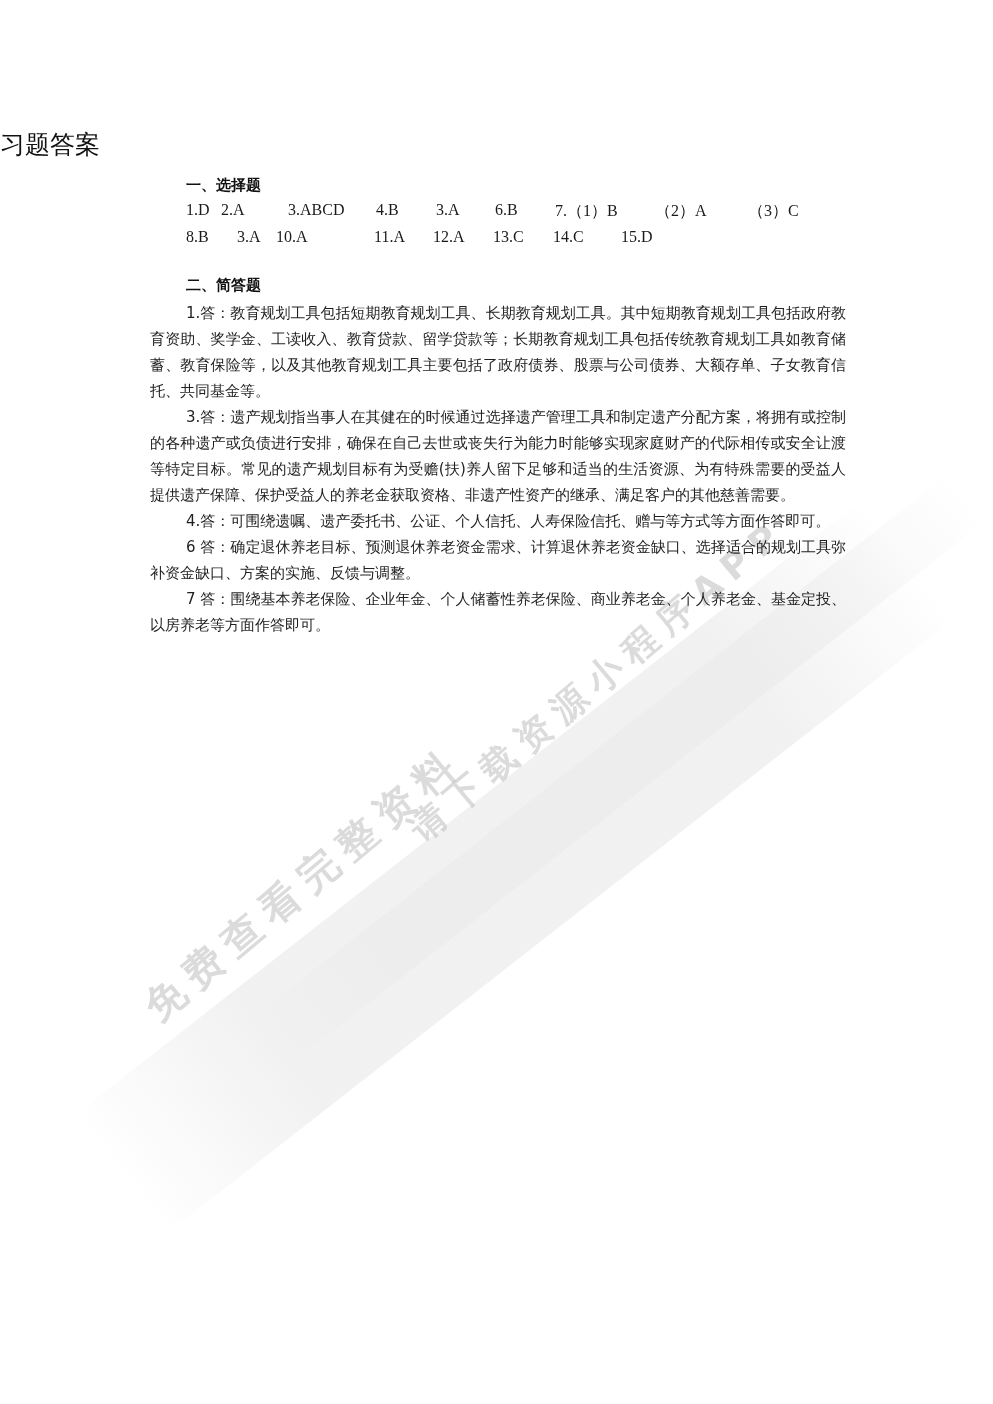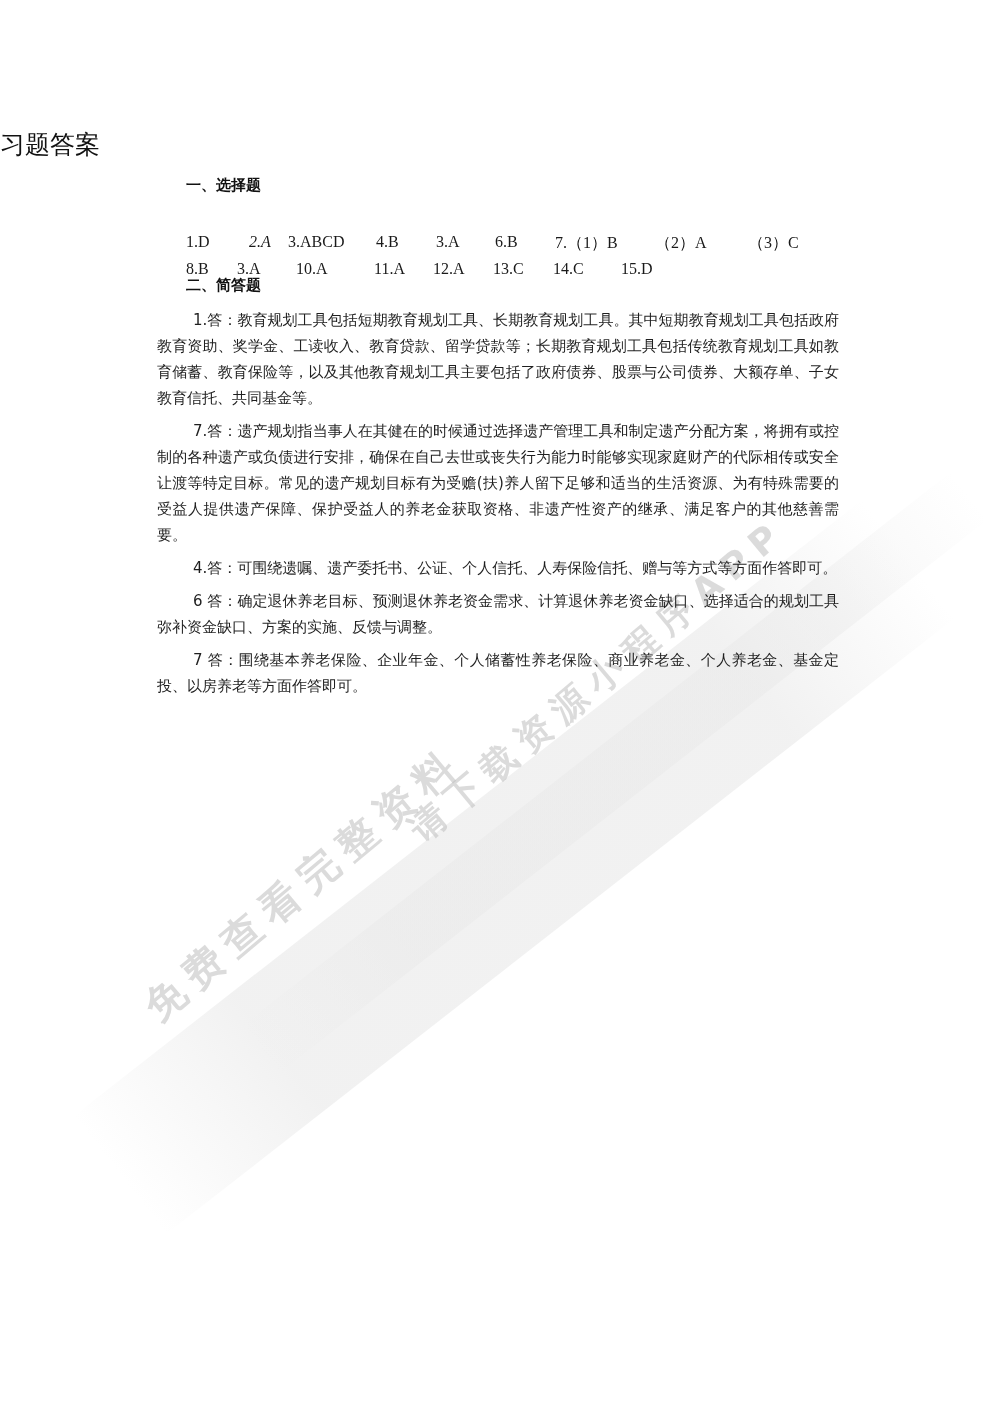--- a/index.html
+++ b/index.html
@@ -7,67 +7,67 @@
          font-family: "DejaVu Serif", "Liberation Serif", serif; color: #1a1a1a; }
   .page { position: absolute; left: 0; top: 0; width: 993px; height: 1404px; }
   .watermark-layer { position: absolute; left: 0; top: 0; width: 993px; height: 1404px; pointer-events: none; }
   .wm-band { position: absolute; background: linear-gradient(90deg, rgba(235,235,235,0) 0%, rgba(230,230,230,0.55) 20%, rgba(230,230,230,0.55) 80%, rgba(235,235,235,0) 100%);
              transform-origin: left center; }
   .wm-text { position: absolute; font-family: "DejaVu Sans", sans-serif; font-weight: bold; color: rgba(190,190,190,0.55);
              transform-origin: left center; white-space: nowrap; letter-spacing: 10px; }
   .title { position: absolute; top: 128px; left: 0; width: 993px; text-align: left;
            font-family: "DejaVu Sans", sans-serif; font-size: 25px; color: #111; }
   .section-heading { position: absolute; left: 186px; font-family: "DejaVu Sans", sans-serif; font-weight: bold; font-size: 15px; color: #111; }
-  .choice-row { position: absolute; left: 0; width: 993px; height: 24px; font-family: "Liberation Serif", serif; font-size: 16px; margin-top: 32px; }
+  .choice-row { position: absolute; left: 0; width: 993px; height: 24px; font-family: "Liberation Serif", serif; font-size: 16px; }
   .choice { position: absolute; white-space: nowrap; }
   .answers { position: absolute; left: 150px; top: 300px; width: 696px; font-family: "DejaVu Sans", sans-serif; font-size: 15px; line-height: 26px; text-align: justify; color: #1f1f1f; }
-  .answer { margin: 7px; text-indent: 36px; }
+  .answer { margin: 0; text-indent: 36px; }
 </style>
 </head>
 <body>
 
 <div class="page">
 
   <div class="watermark-layer">
     <div class="wm-band" style="left:120px; top:1100px; width:1000px; height:150px; transform: rotate(-38deg);"></div>
     <div class="wm-band" style="left:260px; top:1020px; width:900px; height:60px; transform: rotate(-38deg); opacity:0.7;"></div>
     <div class="wm-text" style="left:150px; top:985px; font-size:40px; transform: rotate(-40deg);">免费查看完整资料</div>
     <div class="wm-text" style="left:415px; top:810px; font-size:36px; transform: rotate(-40deg);">请下载资源小程序APP</div>
   </div>
 
   <div class="title">习题答案</div>
 
   <div class="section-heading" style="top:176px;">一、选择题</div>
 
   <div class="choice-row" style="top:201px;">
     <span class="choice" style="left:186px;">1.D</span>
-    <span class="choice" style="left:249px;font-style:italic;">2.A</span>
+    <span class="choice" style="left:221px;">2.A</span>
     <span class="choice" style="left:288px;">3.ABCD</span>
     <span class="choice" style="left:376px;">4.B</span>
     <span class="choice" style="left:436px;">3.A</span>
     <span class="choice" style="left:495px;">6.B</span>
     <span class="choice" style="left:555px;">7.（1）B</span>
     <span class="choice" style="left:655px;">（2）A</span>
     <span class="choice" style="left:748px;">（3）C</span>
   </div>
 
   <div class="choice-row" style="top:228px;padding-left:24px;">
     <span class="choice" style="left:186px;">8.B</span>
     <span class="choice" style="left:237px;">3.A</span>
-    <span class="choice" style="left:296px;">10.A</span>
+    <span class="choice" style="left:276px;">10.A</span>
     <span class="choice" style="left:374px;">11.A</span>
     <span class="choice" style="left:433px;">12.A</span>
     <span class="choice" style="left:493px;">13.C</span>
     <span class="choice" style="left:553px;">14.C</span>
     <span class="choice" style="left:621px;">15.D</span>
   </div>
 
   <div class="section-heading" style="top:276px;">二、简答题</div>
 
   <div class="answers">
     <p class="answer">1.答：教育规划工具包括短期教育规划工具、长期教育规划工具。其中短期教育规划工具包括政府教育资助、奖学金、工读收入、教育贷款、留学贷款等；长期教育规划工具包括传统教育规划工具如教育储蓄、教育保险等，以及其他教育规划工具主要包括了政府债券、股票与公司债券、大额存单、子女教育信托、共同基金等。</p>
-    <p class="answer">7.答：遗产规划指当事人在其健在的时候通过选择遗产管理工具和制定遗产分配方案，将拥有或控制的各种遗产或负债进行安排，确保在自己去世或丧失行为能力时能够实现家庭财产的代际相传或安全让渡等特定目标。常见的遗产规划目标有为受赡(扶)养人留下足够和适当的生活资源、为有特殊需要的受益人提供遗产保障、保护受益人的养老金获取资格、非遗产性资产的继承、满足客户的其他慈善需要。</p>
+    <p class="answer">3.答：遗产规划指当事人在其健在的时候通过选择遗产管理工具和制定遗产分配方案，将拥有或控制的各种遗产或负债进行安排，确保在自己去世或丧失行为能力时能够实现家庭财产的代际相传或安全让渡等特定目标。常见的遗产规划目标有为受赡(扶)养人留下足够和适当的生活资源、为有特殊需要的受益人提供遗产保障、保护受益人的养老金获取资格、非遗产性资产的继承、满足客户的其他慈善需要。</p>
     <p class="answer">4.答：可围绕遗嘱、遗产委托书、公证、个人信托、人寿保险信托、赠与等方式等方面作答即可。</p>
     <p class="answer">6 答：确定退休养老目标、预测退休养老资金需求、计算退休养老资金缺口、选择适合的规划工具弥补资金缺口、方案的实施、反馈与调整。</p>
     <p class="answer">7 答：围绕基本养老保险、企业年金、个人储蓄性养老保险、商业养老金、个人养老金、基金定投、以房养老等方面作答即可。</p>
   </div>
 
 </div>
 
 </body></html>

